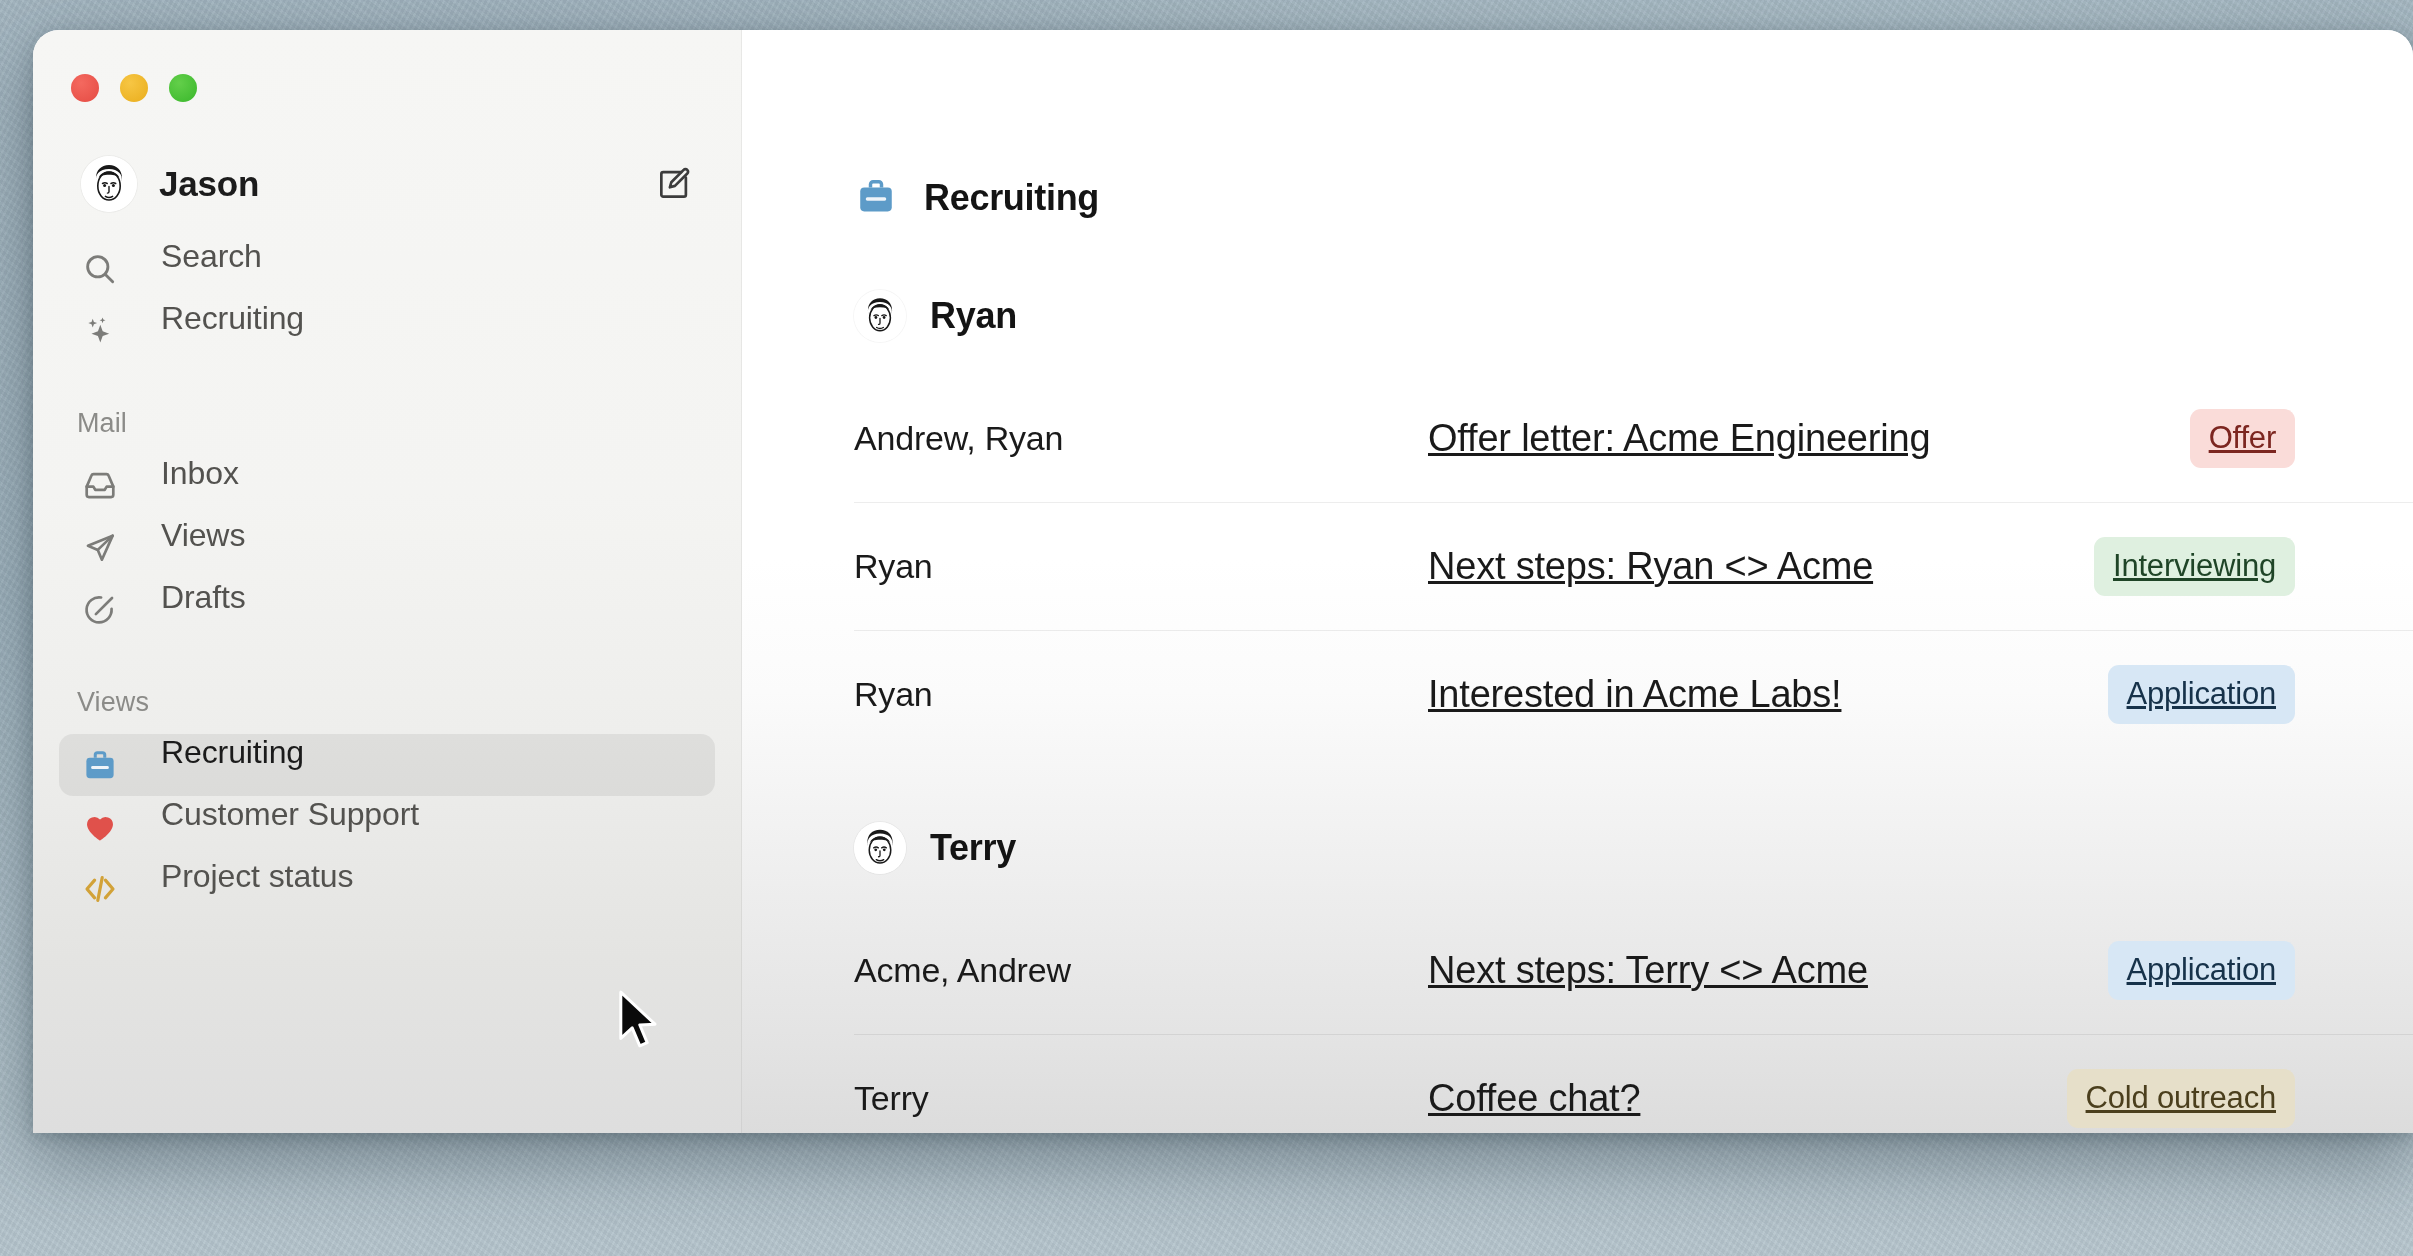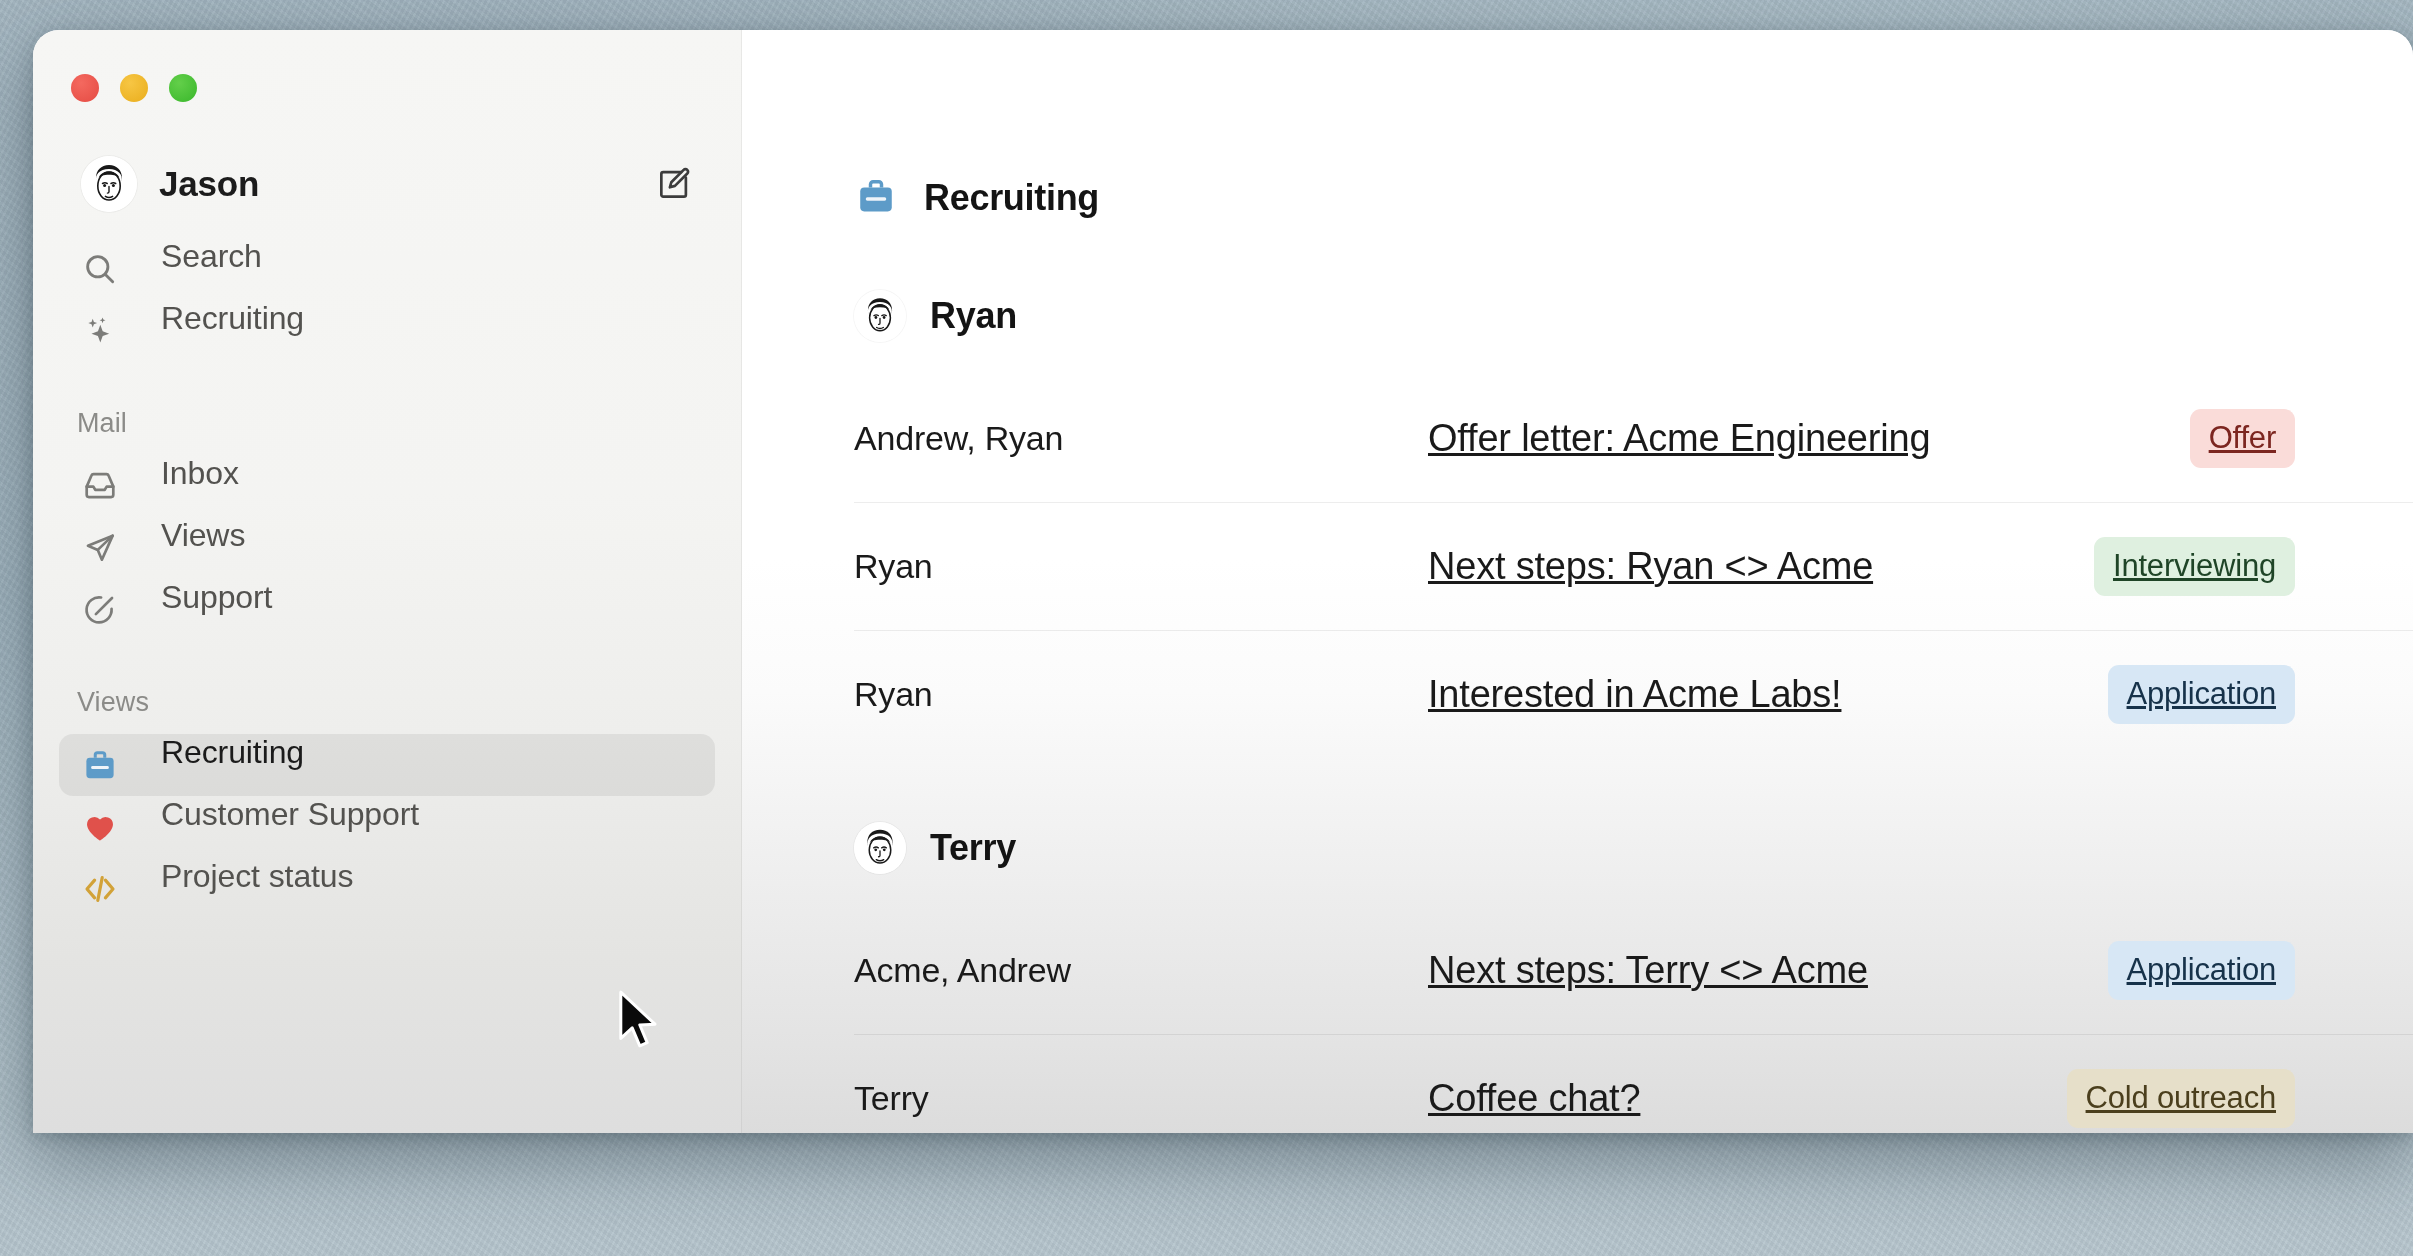--- a/index.html
+++ b/index.html
@@ -334,21 +334,21 @@
       <span class="nav-label">Views</span>
     </div>
 
     <div class="nav-item">
       <span class="nav-icon">
         <svg width="38" height="38" viewBox="0 0 24 24" fill="none" stroke="#7c7c79" stroke-width="1.7" stroke-linecap="round" stroke-linejoin="round">
           <path d="M19.3 11.3a7.9 7.9 0 1 1-6.6-7.2"></path>
           <path d="M19.6 4.4 9.4 14.6"></path>
         </svg>
       </span>
-      <span class="nav-label">Support</span>
+      <span class="nav-label">Drafts</span>
     </div>
 
     <div class="section-head nav-gap-top">Views</div>
 
     <div class="nav-item selected">
       <span class="nav-icon">
         <svg width="38" height="38" viewBox="0 0 24 24">
           <rect x="3.4" y="7.4" width="17.2" height="13" rx="2.2" fill="#5d9bc8"></rect>
           <path d="M9 7.4V5.6a1.4 1.4 0 0 1 1.4-1.4h3.2A1.4 1.4 0 0 1 15 5.6v1.8" fill="none" stroke="#5d9bc8" stroke-width="1.9"></path>
           <rect x="6.4" y="12.7" width="11.2" height="1.9" rx=".9" fill="#eef4f9"></rect>

